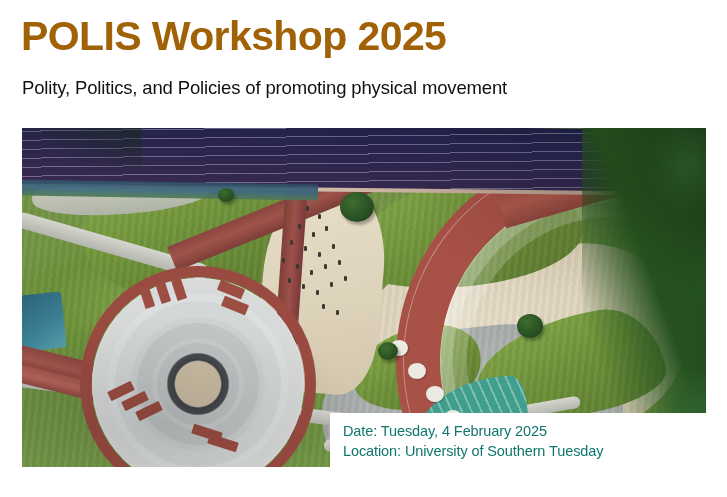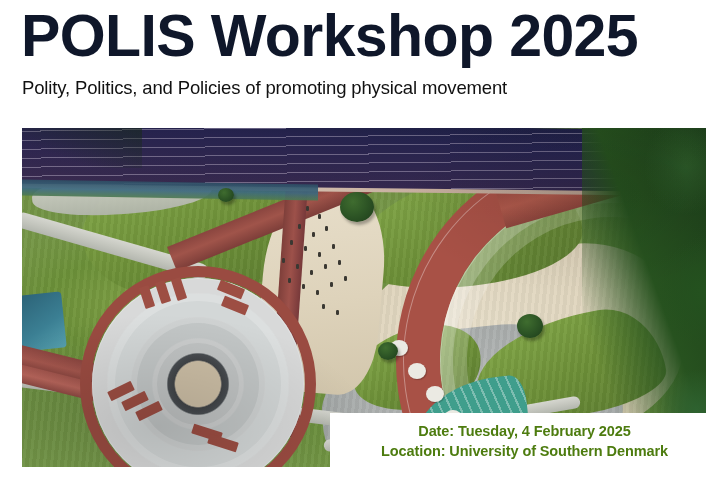--- a/index.html
+++ b/index.html
@@ -21,25 +21,25 @@
     width: 727px;
     height: 497px;
     background: #ffffff;
   }
 
   
   .title {
     position: absolute;
     left: 21px;
     top: 10px;
-    font-size: 59px;
+    font-size: 41px;
     line-height: 52px;
     font-weight: 700;
     letter-spacing: -0.6px;
-    color: #0f172a;
+    color: #a16207;
     white-space: nowrap;
   }
   .subtitle {
     position: absolute;
     left: 22px;
     top: 77px;
     font-size: 18.5px;
     line-height: 22px;
     font-weight: 400;
     letter-spacing: -0.15px;
@@ -511,25 +511,24 @@
     top: 413px;
     width: 376px;
     height: 55px;
     background: #ffffff;
     box-sizing: border-box;
     padding: 8px 0 0 13px;
   }
   .info-line {
     font-size: 14.5px;
     line-height: 20px;
-    font-weight: 700;
-    color: #4d7c0f;
+    font-weight: 400;
+    color: #0f766e;
     white-space: nowrap;
     letter-spacing: -0.1px;
-    text-align: center;
   }
 </style>
 </head>
 <body>
 
 <div class="slide">
 
   <div class="title">POLIS Workshop 2025</div>
 
   <div class="subtitle">Polity, Politics, and Policies of promoting physical movement</div>
@@ -629,16 +628,16 @@
       <div class="person" style="left:322px;top:148px;"></div>
       <div class="person" style="left:300px;top:176px;"></div>
       <div class="person" style="left:314px;top:182px;"></div>
 
       <div class="haze"></div>
     </div>
   </div>
 
   <div class="info-box">
     <div class="info-line">Date: Tuesday, 4 February 2025</div>
-    <div class="info-line">Location: University of Southern Denmark</div>
+    <div class="info-line">Location: University of Southern Tuesday</div>
   </div>
 
 </div>
 
 </body></html>

